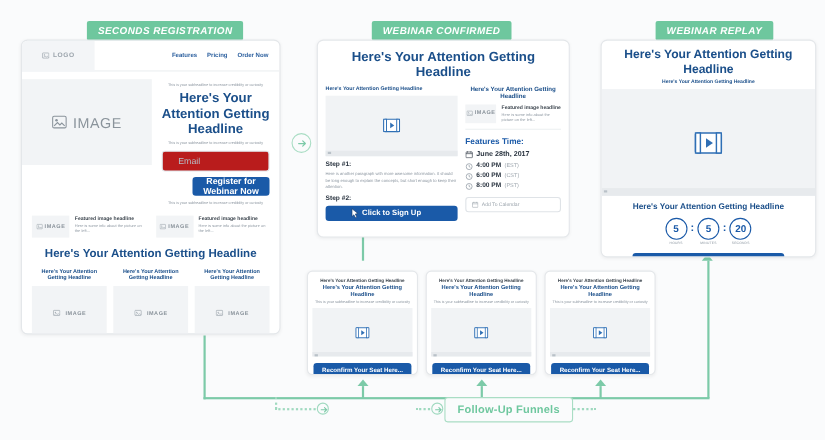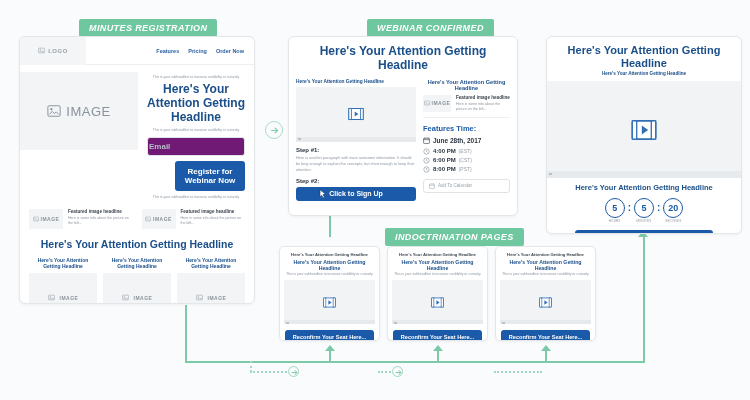--- a/index.html
+++ b/index.html
@@ -68,22 +68,22 @@
   .img-label { font-size:13px; letter-spacing:.5px; color:#8a939b; }
   .img-label.sm { font-size:5px; font-weight:bold; }
 
   .sub-micro { font-size:3.4px; color:#8d97a1; text-align:center; line-height:1.5; }
 
   .h1-blue {
     color:#1b4f8a; font-weight:bold; text-align:center; line-height:1.15;
   }
 
   .email-field {
-    border:1px solid #dfe3e7; border-radius:3px; background:#701a75;
-    color:#b6bec6; font-size:8px; padding:4px 1px;font-weight:bold;
+    border:1px solid #dfe3e7; border-radius:3px; background:#b91c1c;
+    color:#b6bec6; font-size:8px; padding:4px 14px;
   }
   .btn-blue {
     background:#1a5aa8; color:#fff; font-weight:bold; text-align:center;
     border-radius:3px; display:flex; align-items:center; justify-content:center;
     gap:4px;
   }
 
   .feat-row { display:flex; gap:5px; align-items:flex-start; }
   .feat-img {
     width:34px; height:20px; background:#f2f4f6;
@@ -158,30 +158,31 @@
       </svg>
     </div>
   <div class="dline" style="left:378px;top:371px;width:24px;"></div>
   <div class="dot-arrow" style="left:392px;top:366px;">
       <svg width="11" height="11" viewBox="0 0 11 11">
         <path d="M3 5.5h5M6 3.5l2 2-2 2" stroke="#7ccaa8" stroke-width="1" fill="none" stroke-linecap="round"></path>
       </svg>
     </div>
   <div class="dline" style="left:494px;top:371px;width:48px;"></div>
 
+  <div class="badge outline" style="left:404px;top:361px;">Follow-Up Funnels</div>
 
   <div style="position:absolute;left:265px;top:121px;width:18px;height:18px;border-radius:50%;border:1.5px solid #a9ddc4;background:#fafbfc;display:flex;align-items:center;justify-content:center;">
     <svg width="11" height="11" viewBox="0 0 11 11">
         <path d="M2.5 5.5h6M6.2 3.1l2.4 2.4-2.4 2.4" stroke="#7ccaa8" stroke-width="1.1" fill="none" stroke-linecap="round" stroke-linejoin="round"></path>
       </svg>
   </div>
 
-  <div class="badge" style="left:79px;top:19px;">MINUTES REGISTRATION</div>
-  <div class="badge" style="left:367px;top:19px;">WEBINAR CONFIRMED</div>
-  <div class="badge" style="left:385px;top:228px;">INDOCTRINATION PAGES</div>
+  <div class="badge" style="left:79px;top:19px;">SECONDS REGISTRATION</div>
+  <div class="badge" style="left:338px;top:19px;">WEBINAR CONFIRMED</div>
+  <div class="badge" style="left:596px;top:19px;">WEBINAR REPLAY</div>
 
   <div class="panel" style="left:19px;top:36px;width:236px;height:268px;">
 
     <div class="navbar">
       <div class="logo-box">
         <svg width="7" height="7" viewBox="0 0 12 12">
             <rect x="1" y="2" width="10" height="8" rx="1" stroke="#9aa3ab" fill="none" stroke-width="1"></rect>
             <circle cx="4" cy="5" r="1" fill="#9aa3ab"></circle>
             <path d="M2.5 9l2.5-2.5 2 2 1.5-1.5 2 2" stroke="#9aa3ab" fill="none" stroke-width=".9"></path>
           </svg>
@@ -201,21 +202,21 @@
             <circle cx="5" cy="6" r="1.3" fill="#8a939b"></circle>
             <path d="M2.5 12l3.5-3.5 2.5 2.5 2-2 3 3" stroke="#8a939b" fill="none" stroke-width="1.1"></path>
           </svg>
         <span class="img-label">IMAGE</span>
       </div>
       <div style="flex:1;padding:3px 9px 0 9px;">
         <div class="sub-micro">This is your subheadline to increase credibility or curiosity</div>
         <div class="h1-blue" style="font-size:12px;margin:3px 0 3px;">Here's Your Attention Getting Headline</div>
         <div class="sub-micro" style="margin-bottom:4px;">This is your subheadline to increase credibility or curiosity</div>
         <div class="email-field">Email</div>
-        <div class="btn-blue" style="margin-top:5px;height:30px;font-size:8px;margin-left:28px;">Register for Webinar Now</div>
+        <div class="btn-blue" style="margin-top:5px;height:17px;font-size:8px;margin-left:28px;">Register for Webinar Now</div>
         <div class="sub-micro" style="margin-top:4px;">This is your subheadline to increase credibility or curiosity</div>
       </div>
     </div>
 
     <div style="display:flex;gap:9px;padding:9px 9px 0 9px;">
       <div class="feat-row" style="flex:1;">
         <div class="feat-img">
           <svg width="6" height="6" viewBox="0 0 12 12">
               <rect x="1" y="2" width="10" height="8" rx="1" stroke="#9aa3ab" fill="none" stroke-width="1"></rect>
               <circle cx="4" cy="5" r="1" fill="#9aa3ab"></circle>

